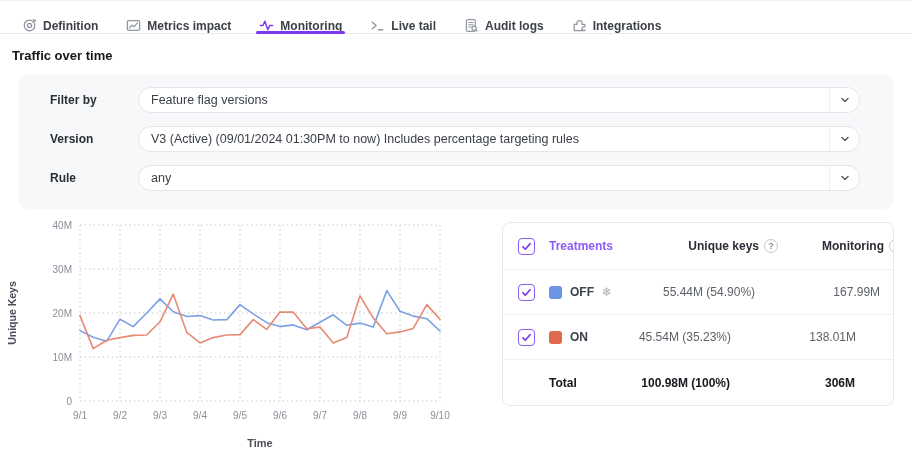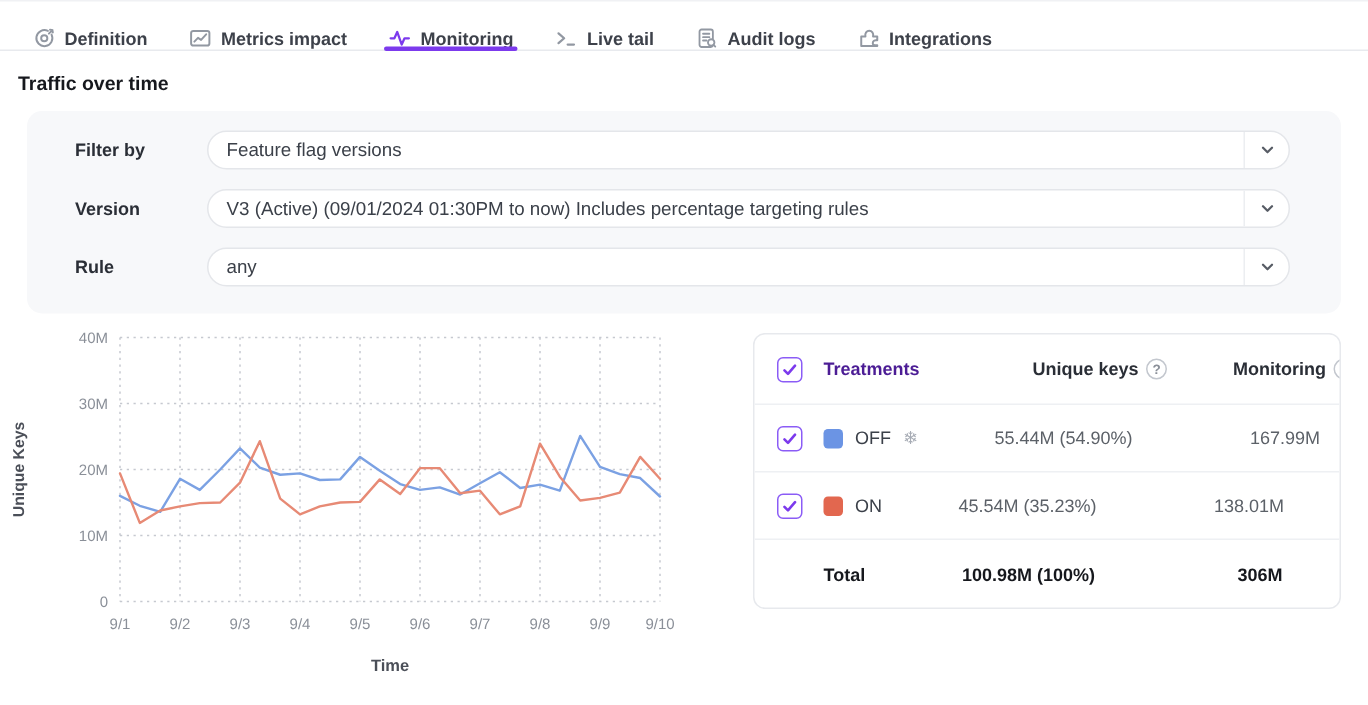--- a/index.html
+++ b/index.html
@@ -28,26 +28,26 @@
   .content { display:flex; align-items:flex-start; padding:4px 18px 0 0; }
   .chart-wrap { width:478px; flex:none; }
 
   
   .table-card { flex:1; margin-left:24px; margin-top:9px; background:#fff; border:1px solid #e7e9ed; border-radius:8px; font-size:12px; overflow:hidden; }
   .t-row { display:grid; grid-template-columns:46px 1fr 165px 125px; align-items:center; height:45px; padding-right:16px; border-bottom:1px solid #eef0f3; }
   .t-row.header { height:47px; }
   .t-row:last-child { border-bottom:none; }
   .cell-check { display:flex; justify-content:center; }
   .checkbox { width:17px; height:17px; border:1.5px solid #8b5cf6; border-radius:4px; background:#fff; display:flex; align-items:center; justify-content:center; cursor:pointer; }
-  .th { font-weight:700; color:#4c1d95; }
+  .th { font-weight:700; color:#8b5cf6; }
   .num { text-align:right; color:#5c6168; }
   .t-row.header .num { color:#2a2e36; display:flex; justify-content:flex-end; align-items:center; gap:5px; }
   .t-row .num.val { padding-right:22px; }
   .help { width:14px; height:14px; flex:none; border:1px solid #c3c7ce; border-radius:50%; color:#8a8f98; font-size:9px; font-weight:700; display:inline-flex; align-items:center; justify-content:center; cursor:pointer; }
-  .treat { display:flex; align-items:center; gap:8px; color:#3b4049; }
+  .treat { display:flex; align-items:center; gap:8px; color:#3b4049;font-weight:bold; }
   .swatch { width:13px; height:13px; border-radius:3px; flex:none; }
   .snow { color:#a7acb5; font-size:12px; font-family:"DejaVu Sans",sans-serif; }
   .t-row.total { font-weight:700; color:#16181d; }
   .t-row.total .num { color:#16181d; }
   .t-row.total .treat { font-weight:700; color:#16181d; }
 </style>
 </head>
 <body>
 
 <div class="tabbar">

